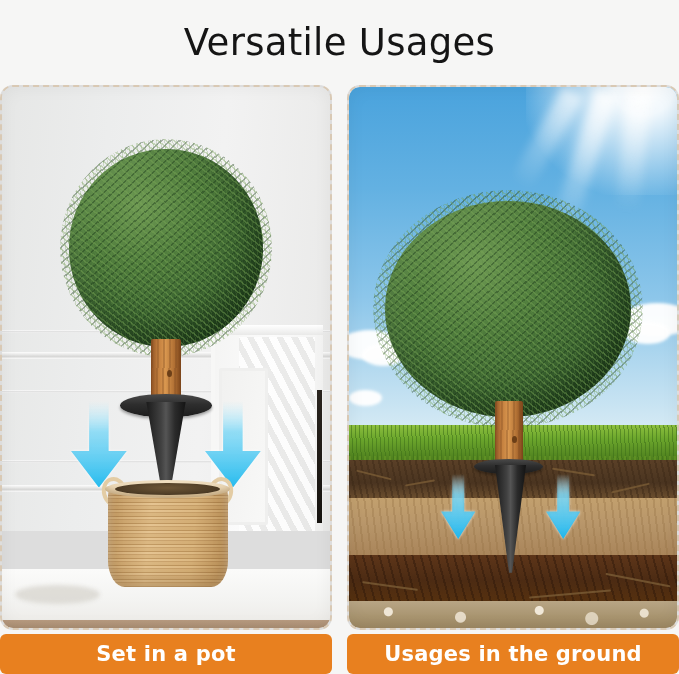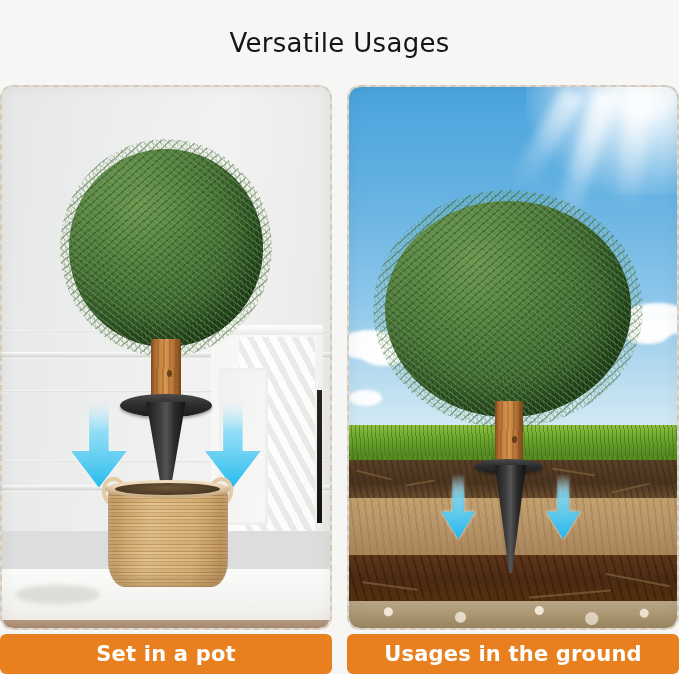--- a/index.html
+++ b/index.html
@@ -27,21 +27,21 @@
     position: absolute;
     left: 0; top: 0;
     width: 679px;
     height: 85px;
     display: flex;
     align-items: center;
     justify-content: center;
   }
   #page-title {
     font-family: "DejaVu Sans", sans-serif;
-    font-size: 26px;
+    font-size: 37px;
     font-weight: 400;
     color: #151515;
     letter-spacing: 0.3px;
     line-height: 1;
     white-space: nowrap;
   }
 
   
   #panels {
     position: absolute;

